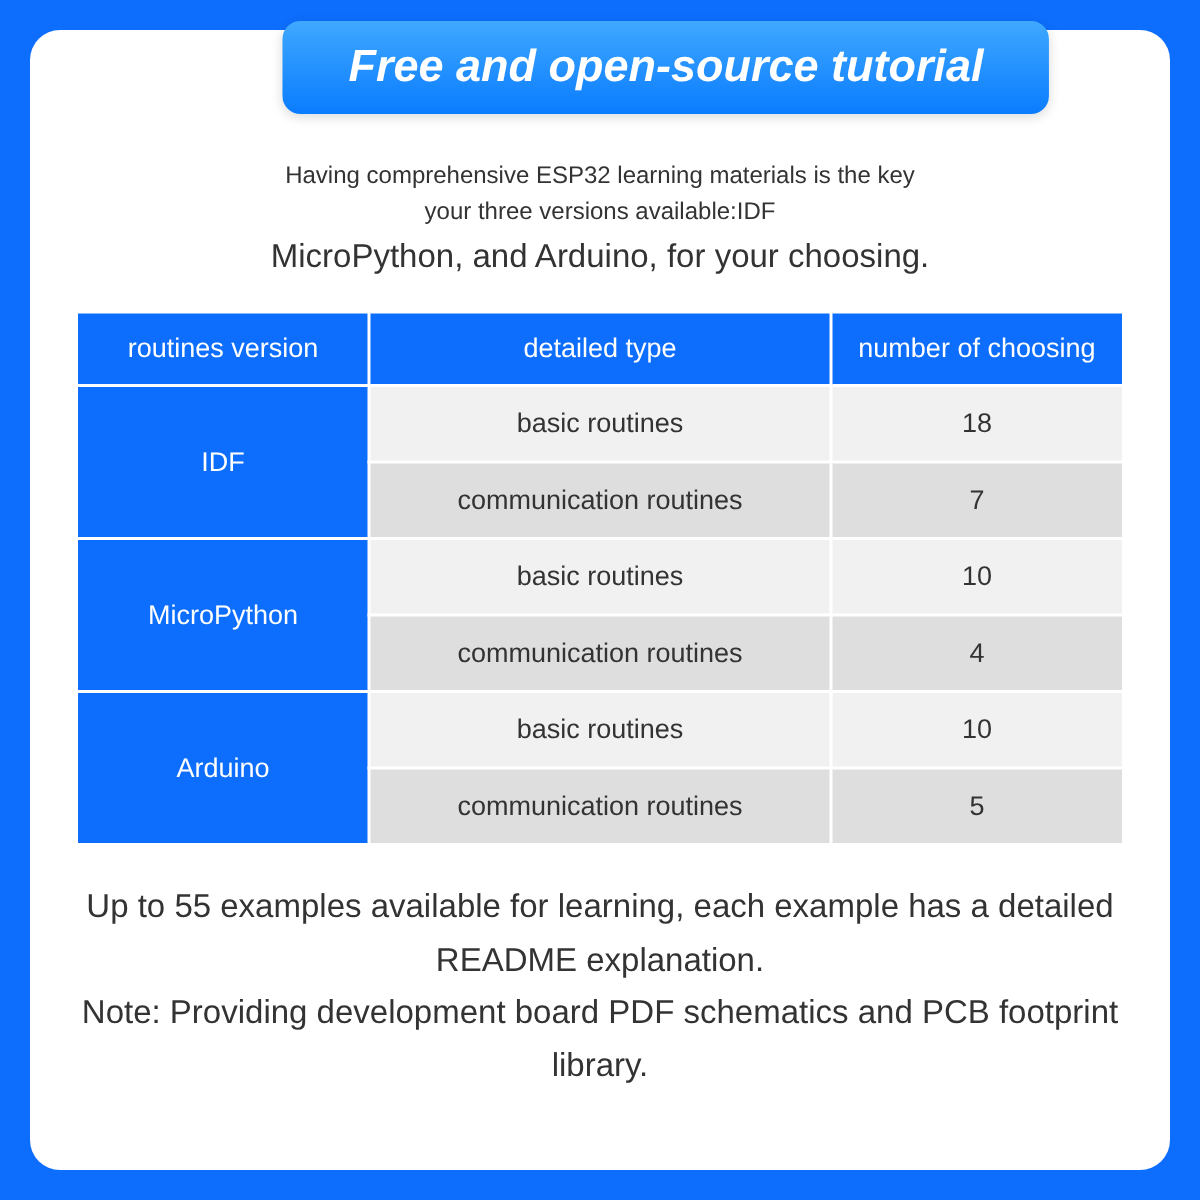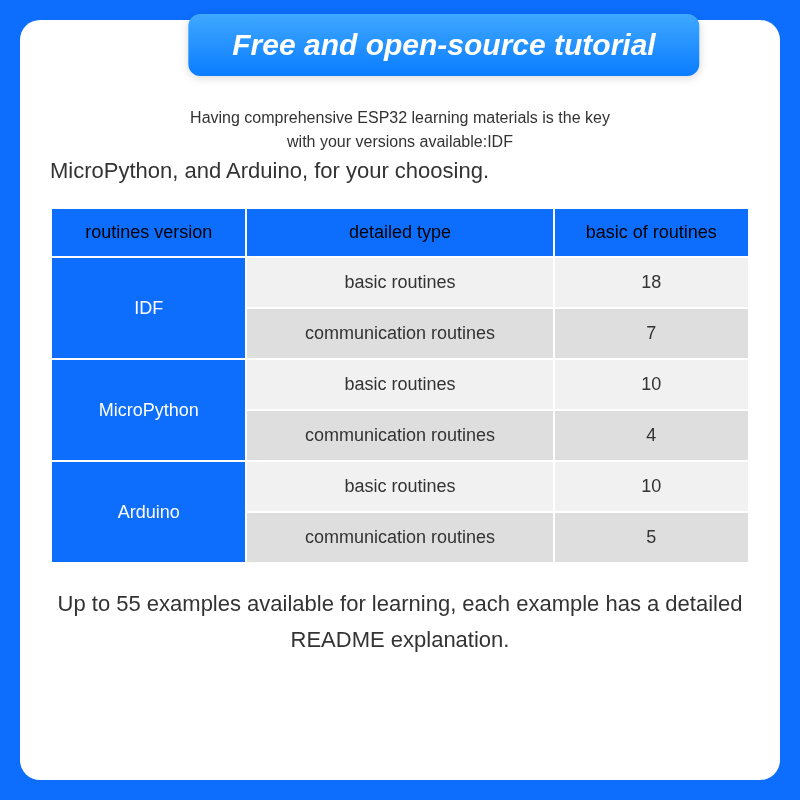--- a/index.html
+++ b/index.html
@@ -38,34 +38,34 @@
   margin-left: 44px;
 }
 .intro {
   padding-top: 86px;
   text-align: center;
   font-size: 16px;
   color: #333;
   line-height: 1.5;
 }
 .intro-line3 {
-  text-align: left;
+  text-align: center;
   font-size: 22px;
   color: #333;
   line-height: 1.5;
 }
 table {
   width: 100%;
   border-collapse: collapse;
   margin-top: 20px;
   font-size: 18px;
 }
 th {
   background: #0d6efd;
-  color: #000000;
+  color: #ffffff;
   font-weight: 400;
   padding: 12px 8px;
   text-align: center;
   border: 2px solid #fff;
   line-height: 1.3;
 }
 th.col-ver { width: 28%; }
 th.col-type { width: 44%; }
 th.col-num { width: 28%; }
 td {
@@ -90,30 +90,30 @@
 }
 </style>
 </head>
 <body>
 
 <div class="card">
   <div class="title-badge">Free and open-source tutorial</div>
 
   <div class="intro">
     <div>Having comprehensive ESP32 learning materials is the key</div>
-    <div>with your versions available:IDF</div>
+    <div>your three versions available:IDF</div>
   </div>
   <div class="intro-line3">MicroPython, and Arduino, for your choosing.</div>
 
   <table>
     <thead>
       <tr>
         <th class="col-ver">routines version</th>
         <th class="col-type">detailed type</th>
-        <th class="col-num">basic of routines</th>
+        <th class="col-num">number of choosing</th>
       </tr>
     </thead>
     <tbody>
       <tr>
         <td class="ver-cell" rowspan="2">IDF</td>
         <td class="row-light">basic routines</td>
         <td class="row-light">18</td>
       </tr>
       <tr>
         <td class="row-dark">communication routines</td>
@@ -135,14 +135,15 @@
       </tr>
       <tr>
         <td class="row-dark">communication routines</td>
         <td class="row-dark">5</td>
       </tr>
     </tbody>
   </table>
 
   <div class="footer-text">
     <div>Up to 55 examples available for learning, each example has a detailed README explanation.</div>
+    <div>Note: Providing development board PDF schematics and PCB footprint library.</div>
   </div>
 </div>
 
 </body></html>

